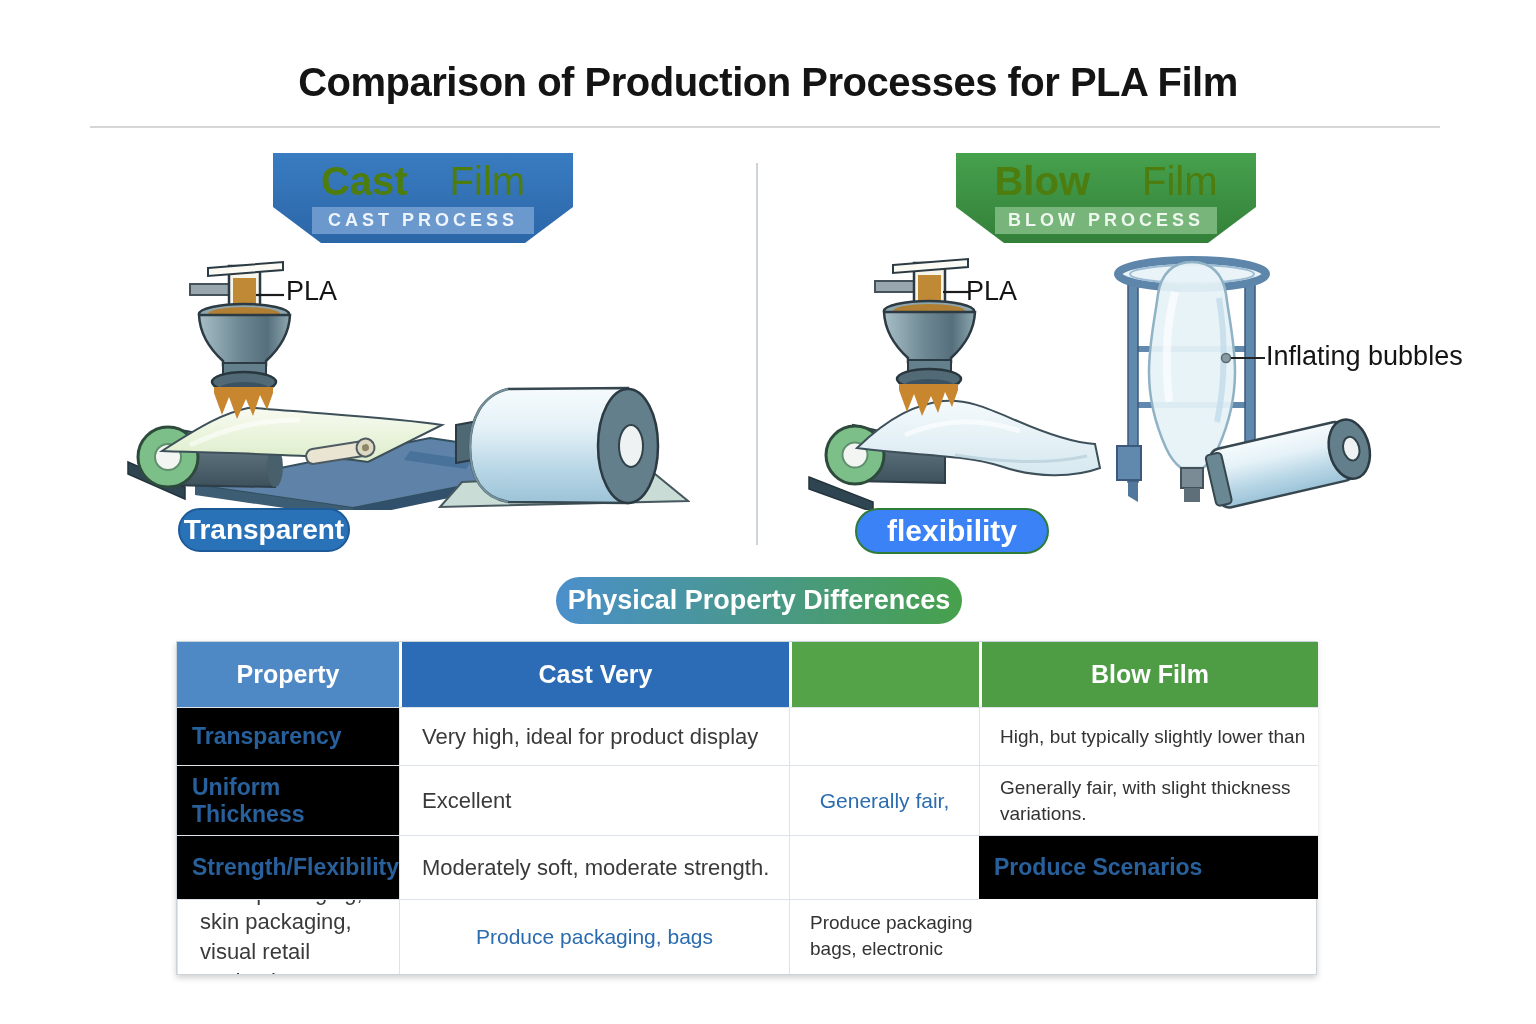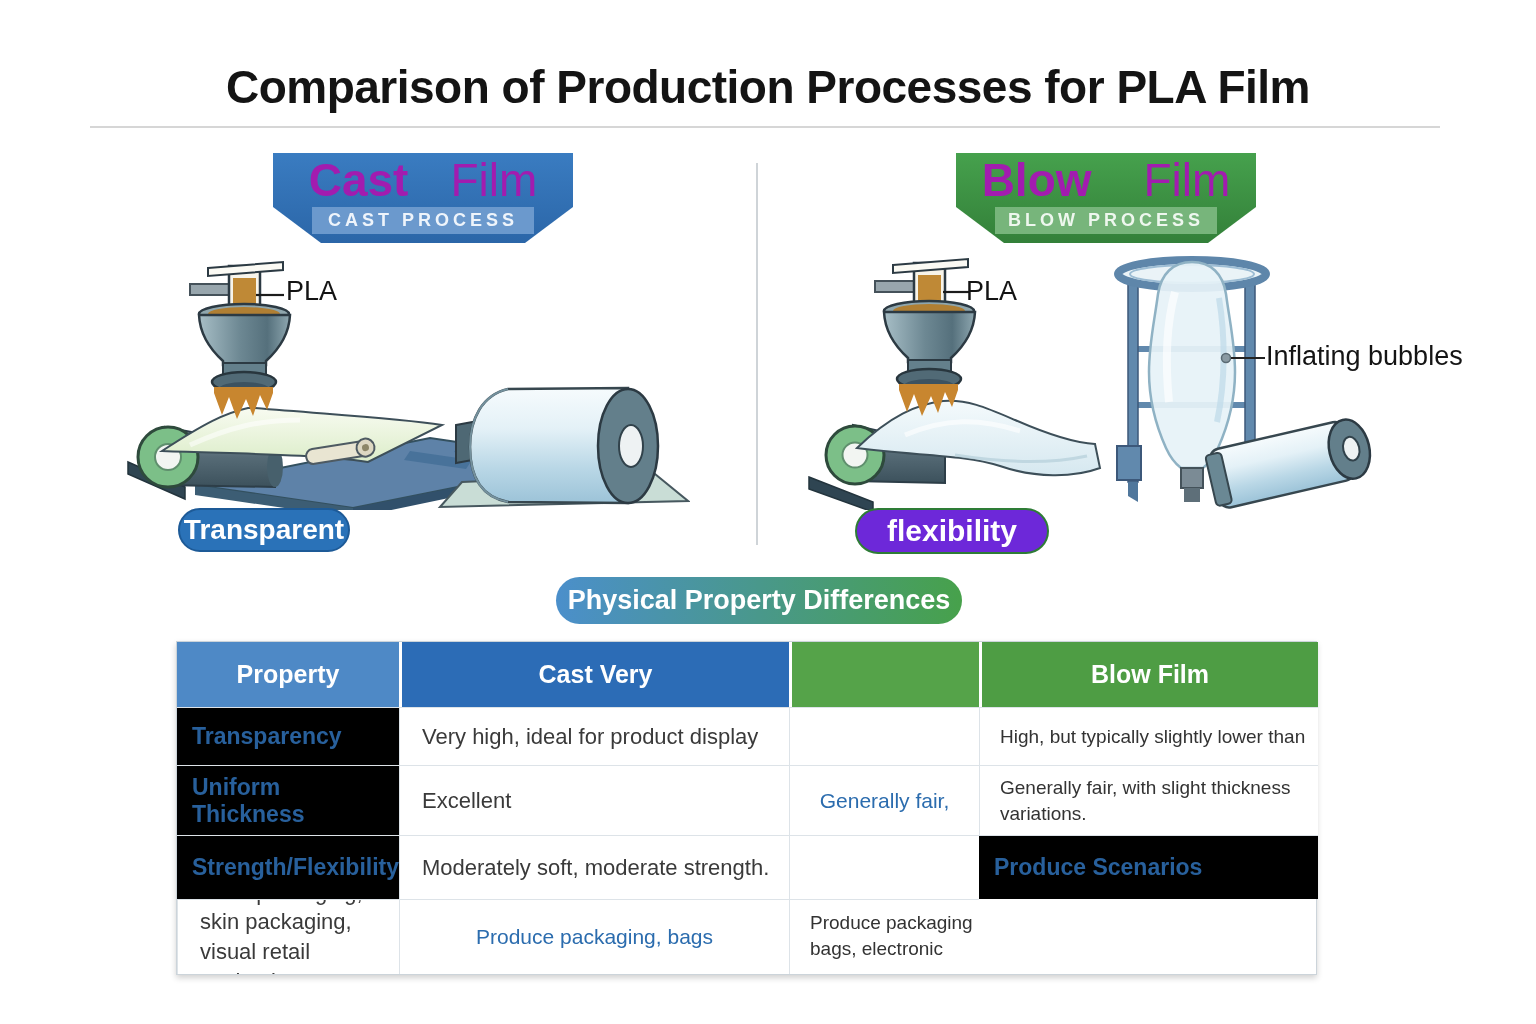--- a/index.html
+++ b/index.html
@@ -4,43 +4,43 @@
 <style>
   * { margin:0; padding:0; box-sizing:border-box; }
   html,body { background:#ffffff; }
   .page {
     position:relative; width:1536px; height:1024px; background:#ffffff;
     font-family:"Liberation Sans", sans-serif; overflow:hidden;
   }
   
   .title {
     position:absolute; left:0; top:60px; width:100%;
-    text-align:center; font-size:46px; font-weight:700; color:#141414;
+    text-align:center; font-size:40px; font-weight:700; color:#141414;
     letter-spacing:-0.5px;
   }
   .title-rule {
     position:absolute; left:90px; top:126px; width:1350px; height:2px;
     background:#d6d6d6;
   }
   .v-divider {
     position:absolute; left:756px; top:163px; width:2px; height:382px;
     background:#cfd4d8;
   }
   
   .banner { position:absolute; width:300px; height:90px; }
   .banner-main {
     position:absolute; inset:0;
     clip-path:polygon(0 0, 100% 0, 100% 60%, 84% 100%, 16% 100%, 0 60%);
   }
   .banner-main.blue  { background:linear-gradient(180deg,#3a7cc1 0%, #2b66a8 100%); }
   .banner-main.green { background:linear-gradient(180deg,#46a14d 0%, #338039 100%); }
   .banner-words {
     position:absolute; left:0; top:0; width:100%; height:56px;
-    display:flex; align-items:flex-start; justify-content:center;
-    color:#a21caf; font-size:46px;
+    display:flex; align-items:center; justify-content:center;
+    color:#4d7c0f; font-size:40px;
   }
   .banner-words .w1 { font-weight:700; }
   .banner-words .w2 { font-weight:400; }
   .banner-words.blue-gap .w2 { margin-left:42px; }
   .banner-words.green-gap .w2 { margin-left:52px; }
   .banner-strip {
     position:absolute; left:13%; right:13%; top:60%; height:30%;
     display:flex; align-items:center; justify-content:center;
     font-size:18px; font-weight:700; letter-spacing:4px;
   }
@@ -48,21 +48,21 @@
   .banner-strip.green { background:#77b57b; color:#eef7ee; }
   
   .anno {
     position:absolute; font-size:27px; color:#141414; white-space:nowrap;
   }
   .pill {
     position:absolute; display:flex; align-items:center; justify-content:center;
     color:#ffffff; font-weight:700; border-radius:26px;
   }
   .pill.blue  { background:#2a72b8; border:2px solid #1d5a97; font-size:28px; }
-  .pill.green { background:#6d28d9; border:2px solid #2e7c36; font-size:30px; }
+  .pill.green { background:#3b82f6; border:2px solid #2e7c36; font-size:30px; }
   .pill.gradient {
     background:linear-gradient(90deg,#4b8fcb 0%, #47a14b 100%);
     font-size:27px; font-weight:700; border:none;
   }
   
   .ptable {
     position:absolute; left:176px; top:633px; width:1141px;
     display:grid; grid-template-columns:222px 390px 190px 339px;
     grid-template-rows:65px 58px 70px 64px 75px;
     border:1px solid #ccd4da; box-shadow:0 3px 6px rgba(0,0,0,0.18);

